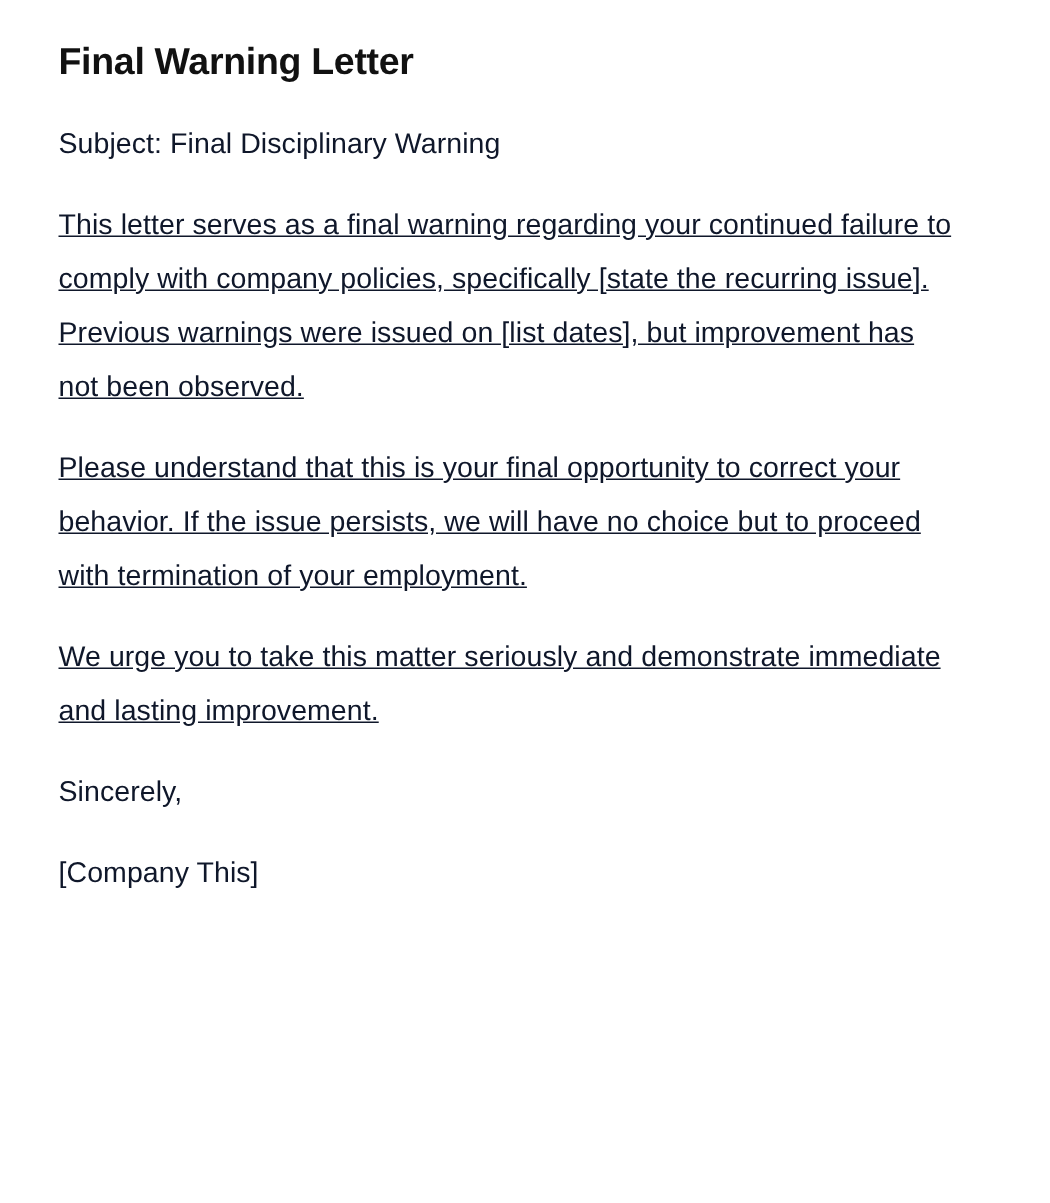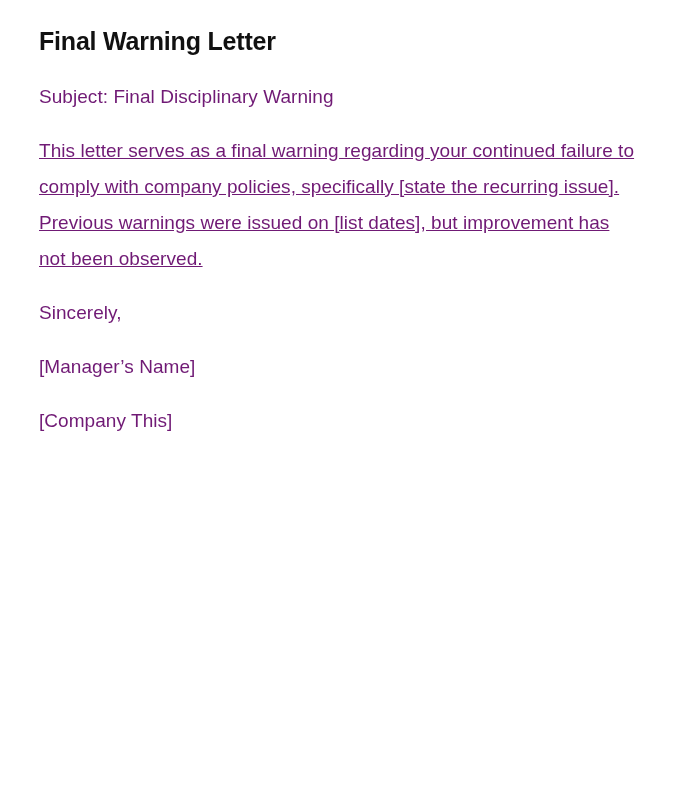--- a/index.html
+++ b/index.html
@@ -31,21 +31,21 @@
     padding: 0;
   }
   .doc-body {
     margin: 0;
     padding: 0;
   }
   .para {
     font-size: 19px;
     line-height: 36px;
     font-weight: normal;
-    color: #701a75;
+    color: #0f172a;
     margin: 0;
     padding: 0;
     max-width: 600px;
     letter-spacing: 0.05px;
   }
   .para.subject {
     margin-top: 23px;
   }
   .para.spaced {
     margin-top: 18px;
@@ -66,23 +66,24 @@
 
   <h1 class="doc-title">Final Warning Letter</h1>
 
   <div class="doc-body">
 
     <p class="para subject">Subject: Final Disciplinary Warning</p>
 
 
     <p class="para body-block">This letter serves as a final warning regarding your continued failure to comply with company policies, specifically [state the recurring issue]. Previous warnings were issued on [list dates], but improvement has not been observed.</p>
 
+    <p class="para body-block">Please understand that this is your final opportunity to correct your behavior. If the issue persists, we will have no choice but to proceed with termination of your employment.</p>
 
+    <p class="para body-block">We urge you to take this matter seriously and demonstrate immediate and lasting improvement.</p>
 
     <p class="para closing">Sincerely,</p>
 
-    <p class="para closing">[Manager’s Name]</p>
 
 
     <p class="para closing">[Company This]</p>
 
   </div>
 </div>
 
 </body></html>

